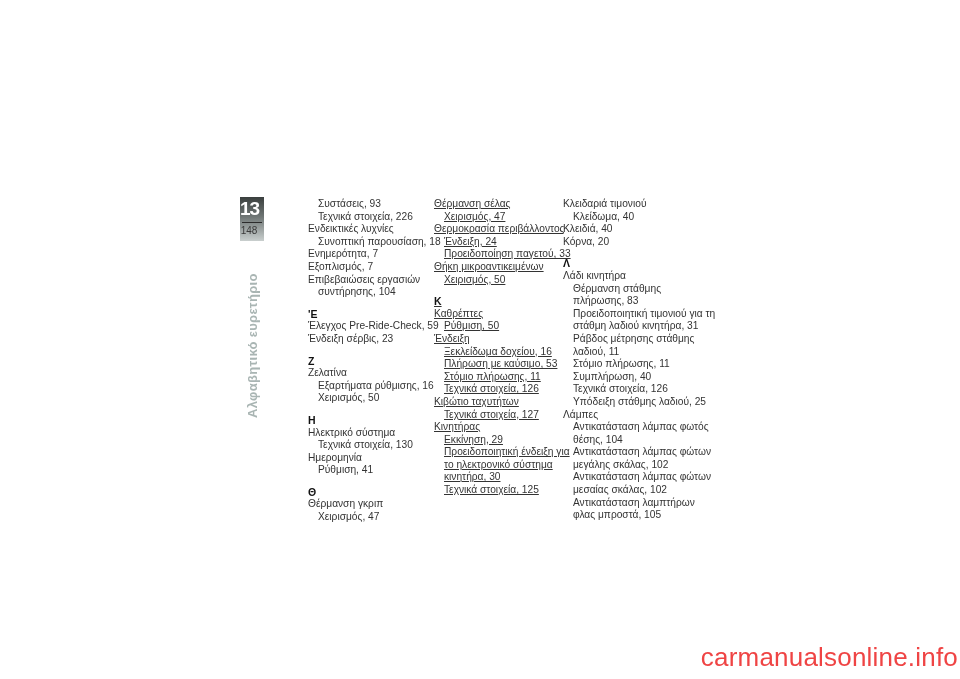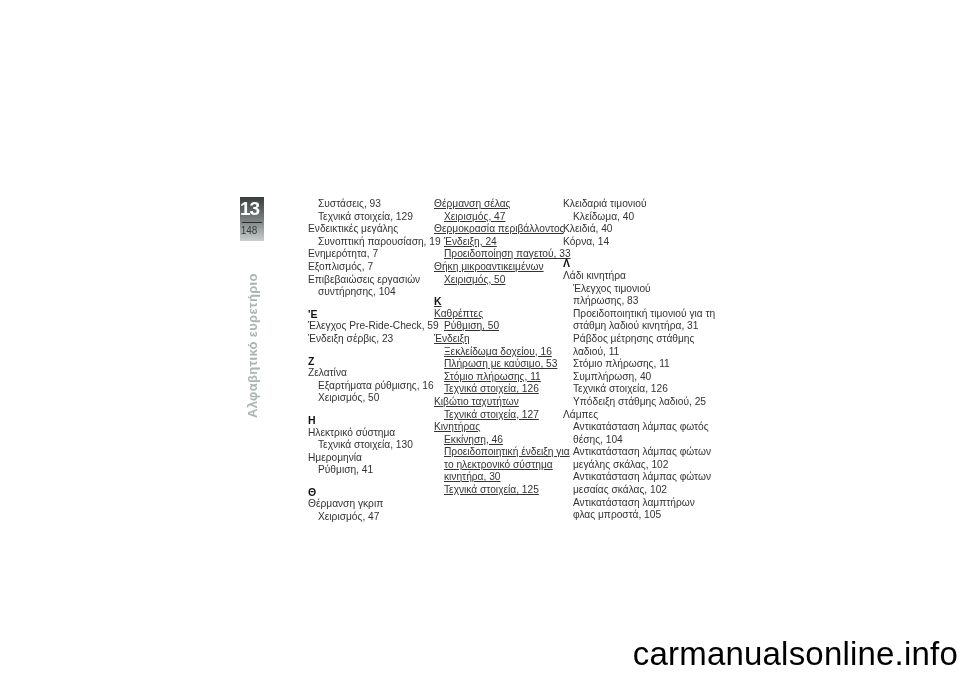--- a/index.html
+++ b/index.html
@@ -88,42 +88,42 @@
       display: block;
       font-weight: bold;
       font-size: 10.5px;
       color: #111111;
       margin-top: 9px;
     }
     .watermark {
       position: absolute;
       right: 2px;
       bottom: 6px;
-      font-size: 33px;
-      color: #000000;
+      font-size: 26px;
+      color: #ef4444;
       letter-spacing: 0.2px;
       white-space: nowrap;
     }
   </style>
 </head>
 <body>
 
 <div class="chapter-tab">
   <div class="chapter-number">13</div>
   <div class="chapter-rule"></div>
   <div class="page-number">148</div>
 </div>
 
 <div class="side-title">Αλφαβητικό ευρετήριο</div>
 
 <div class="column col-1">
     <span class="entry-sub">Συστάσεις, 93</span>
-    <span class="entry-sub">Τεχνικά στοιχεία, 129</span>
-    <span class="entry-main">Ενδεικτικές μεγάλης</span>
-    <span class="entry-sub">Συνοπτική παρουσίαση, 19</span>
+    <span class="entry-sub">Τεχνικά στοιχεία, 226</span>
+    <span class="entry-main">Ενδεικτικές λυχνίες</span>
+    <span class="entry-sub">Συνοπτική παρουσίαση, 18</span>
     <span class="entry-main">Ενημερότητα, 7</span>
     <span class="entry-main">Εξοπλισμός, 7</span>
     <span class="entry-main">Επιβεβαιώσεις εργασιών</span>
     <span class="entry-sub">συντήρησης, 104</span>
     <span class="letter-heading">'Ε</span>
     <span class="entry-main">Έλεγχος Pre-Ride-Check, 59</span>
     <span class="entry-main">Ένδειξη σέρβις, 23</span>
     <span class="letter-heading">Ζ</span>
     <span class="entry-main">Ζελατίνα</span>
     <span class="entry-sub">Εξαρτήματα ρύθμισης, 16</span>
@@ -149,34 +149,34 @@
     <span class="entry-main">Καθρέπτες</span>
     <span class="entry-sub">Ρύθμιση, 50</span>
     <span class="entry-main">Ένδειξη</span>
     <span class="entry-sub">Ξεκλείδωμα δοχείου, 16</span>
     <span class="entry-sub">Πλήρωση με καύσιμο, 53</span>
     <span class="entry-sub">Στόμιο πλήρωσης, 11</span>
     <span class="entry-sub">Τεχνικά στοιχεία, 126</span>
     <span class="entry-main">Κιβώτιο ταχυτήτων</span>
     <span class="entry-sub">Τεχνικά στοιχεία, 127</span>
     <span class="entry-main">Κινητήρας</span>
-    <span class="entry-sub">Εκκίνηση, 46</span>
+    <span class="entry-sub">Εκκίνηση, 29</span>
     <span class="entry-sub">Προειδοποιητική ένδειξη για</span>
     <span class="entry-sub">το ηλεκτρονικό σύστημα</span>
     <span class="entry-sub">κινητήρα, 30</span>
     <span class="entry-sub">Τεχνικά στοιχεία, 125</span>
   </div>
 <div class="column col-3">
     <span class="entry-main">Κλειδαριά τιμονιού</span>
     <span class="entry-sub">Κλείδωμα, 40</span>
     <span class="entry-main">Κλειδιά, 40</span>
-    <span class="entry-main">Κόρνα, 14</span>
+    <span class="entry-main">Κόρνα, 20</span>
     <span class="letter-heading">Λ</span>
     <span class="entry-main">Λάδι κινητήρα</span>
-    <span class="entry-sub">Έλεγχος τιμονιού</span>
+    <span class="entry-sub">Θέρμανση στάθμης</span>
     <span class="entry-sub">πλήρωσης, 83</span>
     <span class="entry-sub">Προειδοποιητική τιμονιού για τη</span>
     <span class="entry-sub">στάθμη λαδιού κινητήρα, 31</span>
     <span class="entry-sub">Ράβδος μέτρησης στάθμης</span>
     <span class="entry-sub">λαδιού, 11</span>
     <span class="entry-sub">Στόμιο πλήρωσης, 11</span>
     <span class="entry-sub">Συμπλήρωση, 40</span>
     <span class="entry-sub">Τεχνικά στοιχεία, 126</span>
     <span class="entry-sub">Υπόδειξη στάθμης λαδιού, 25</span>
     <span class="entry-main">Λάμπες</span>

